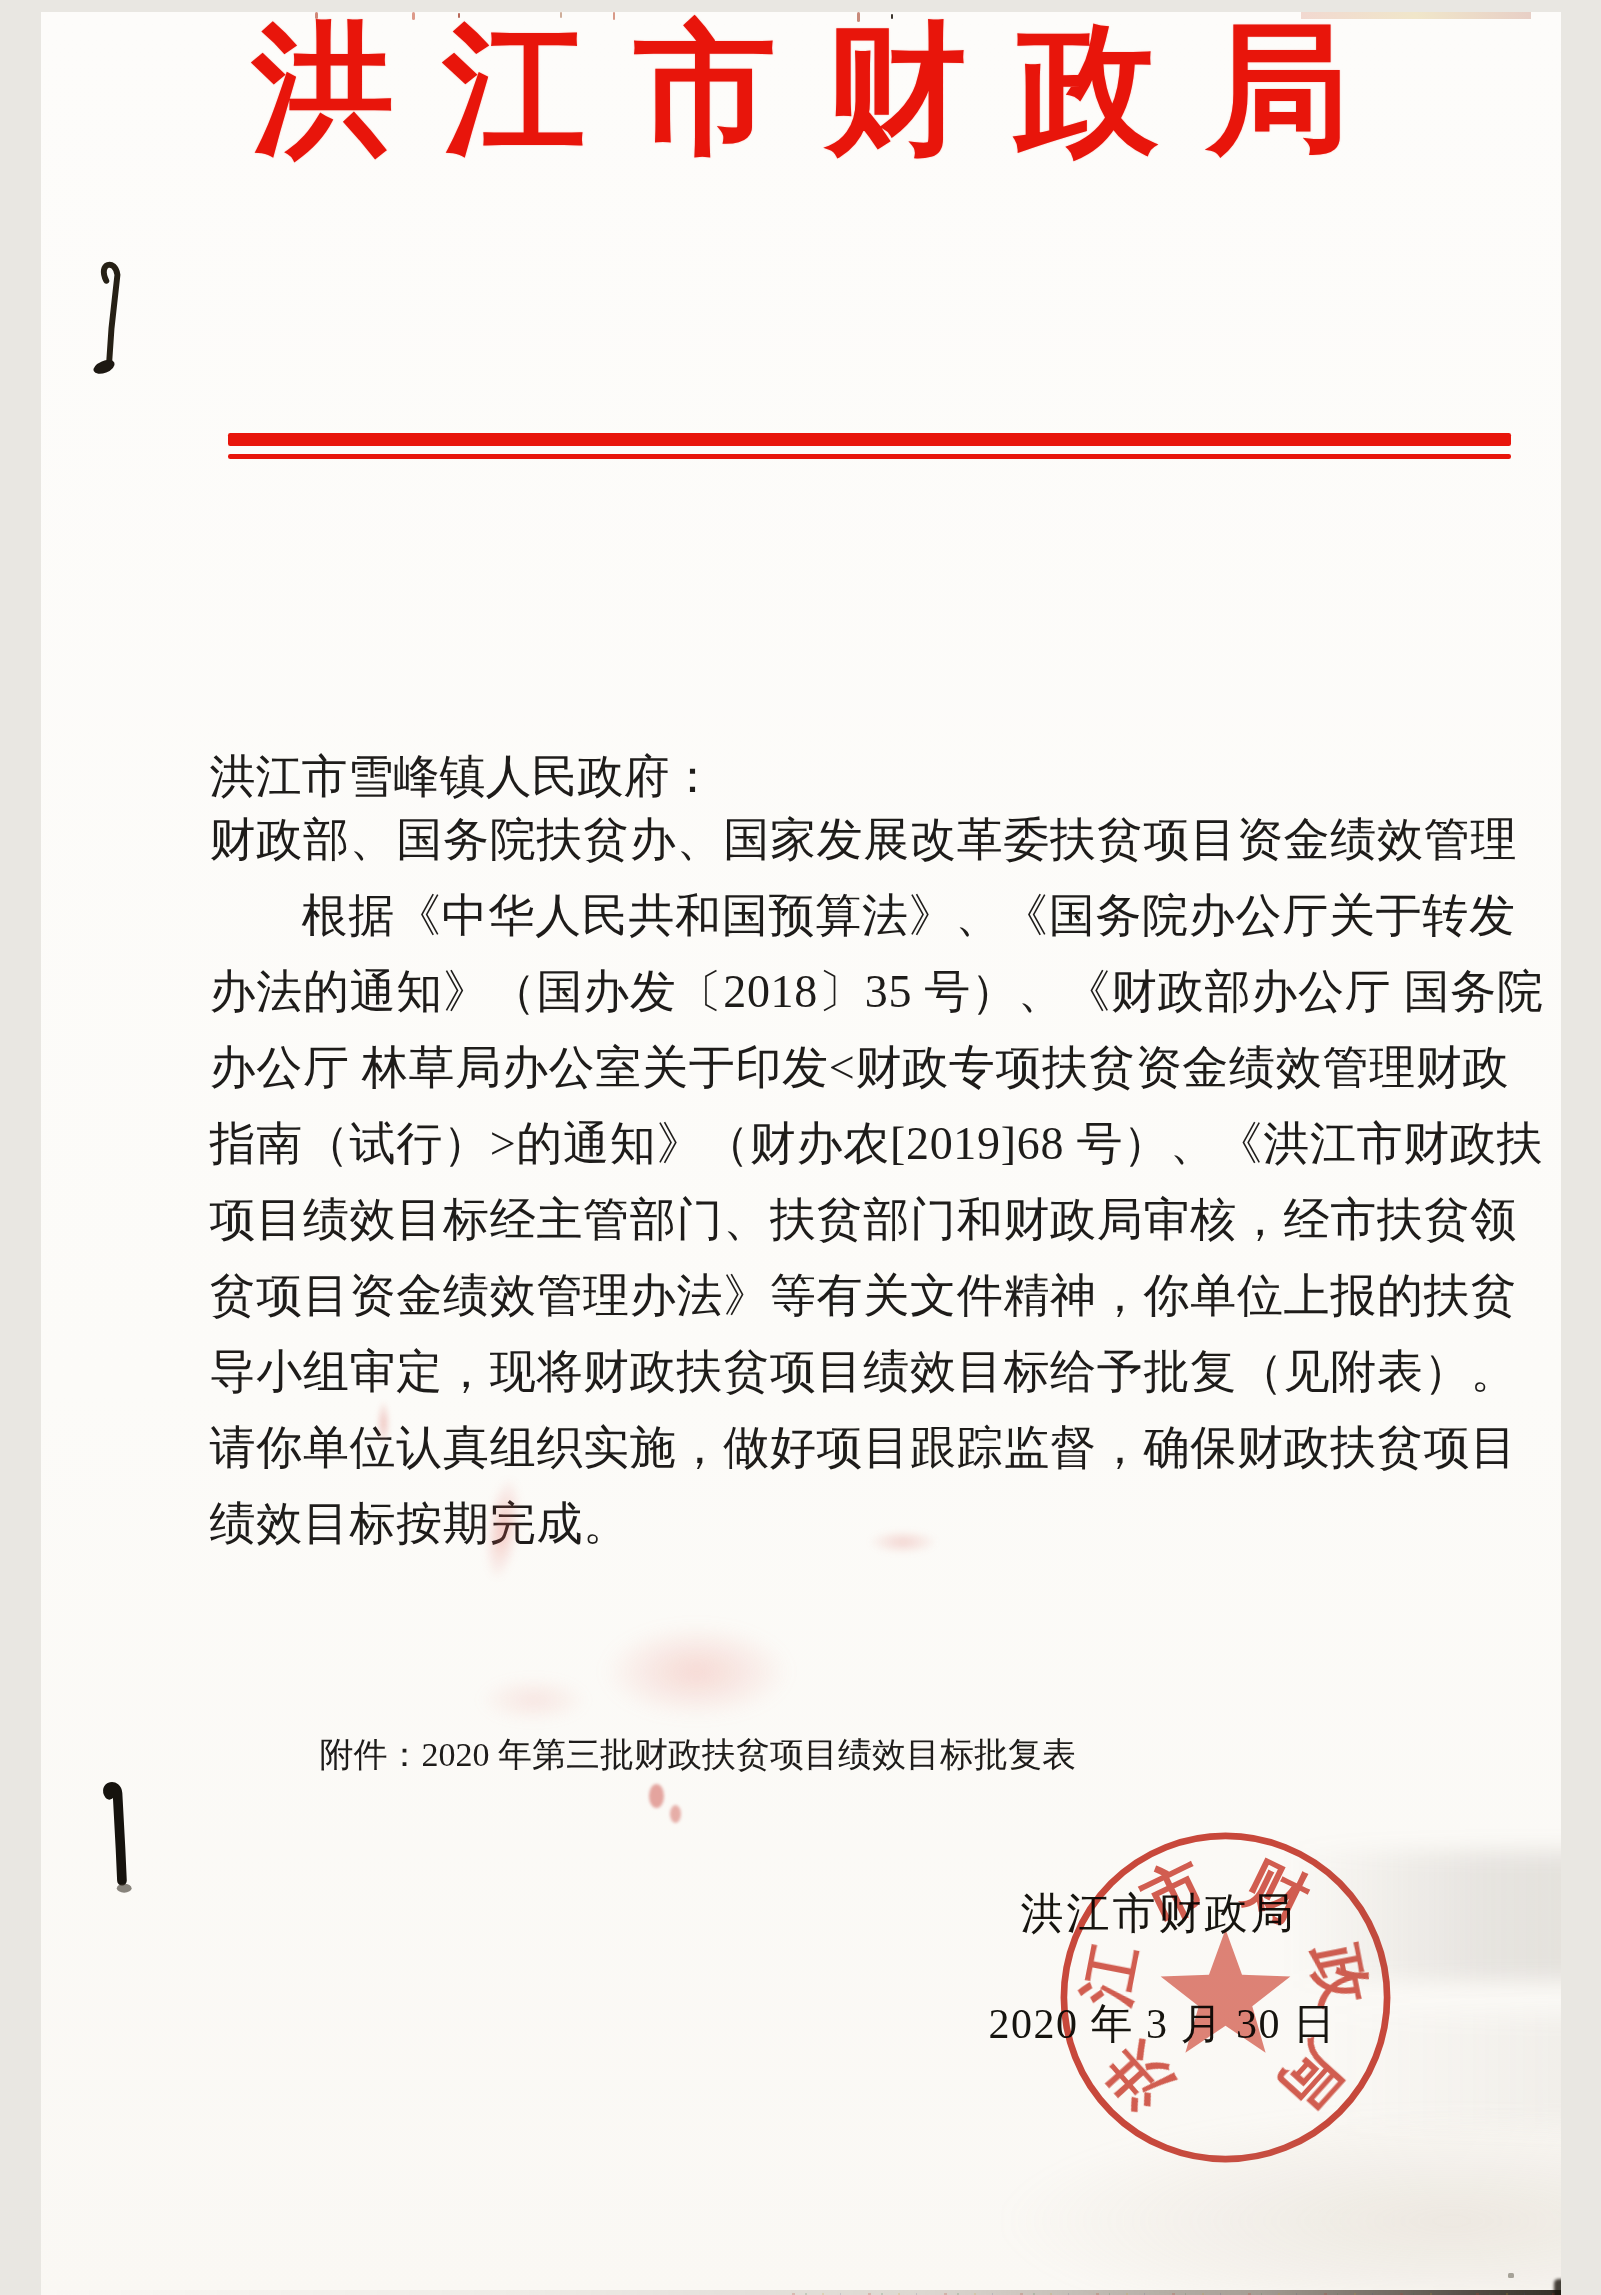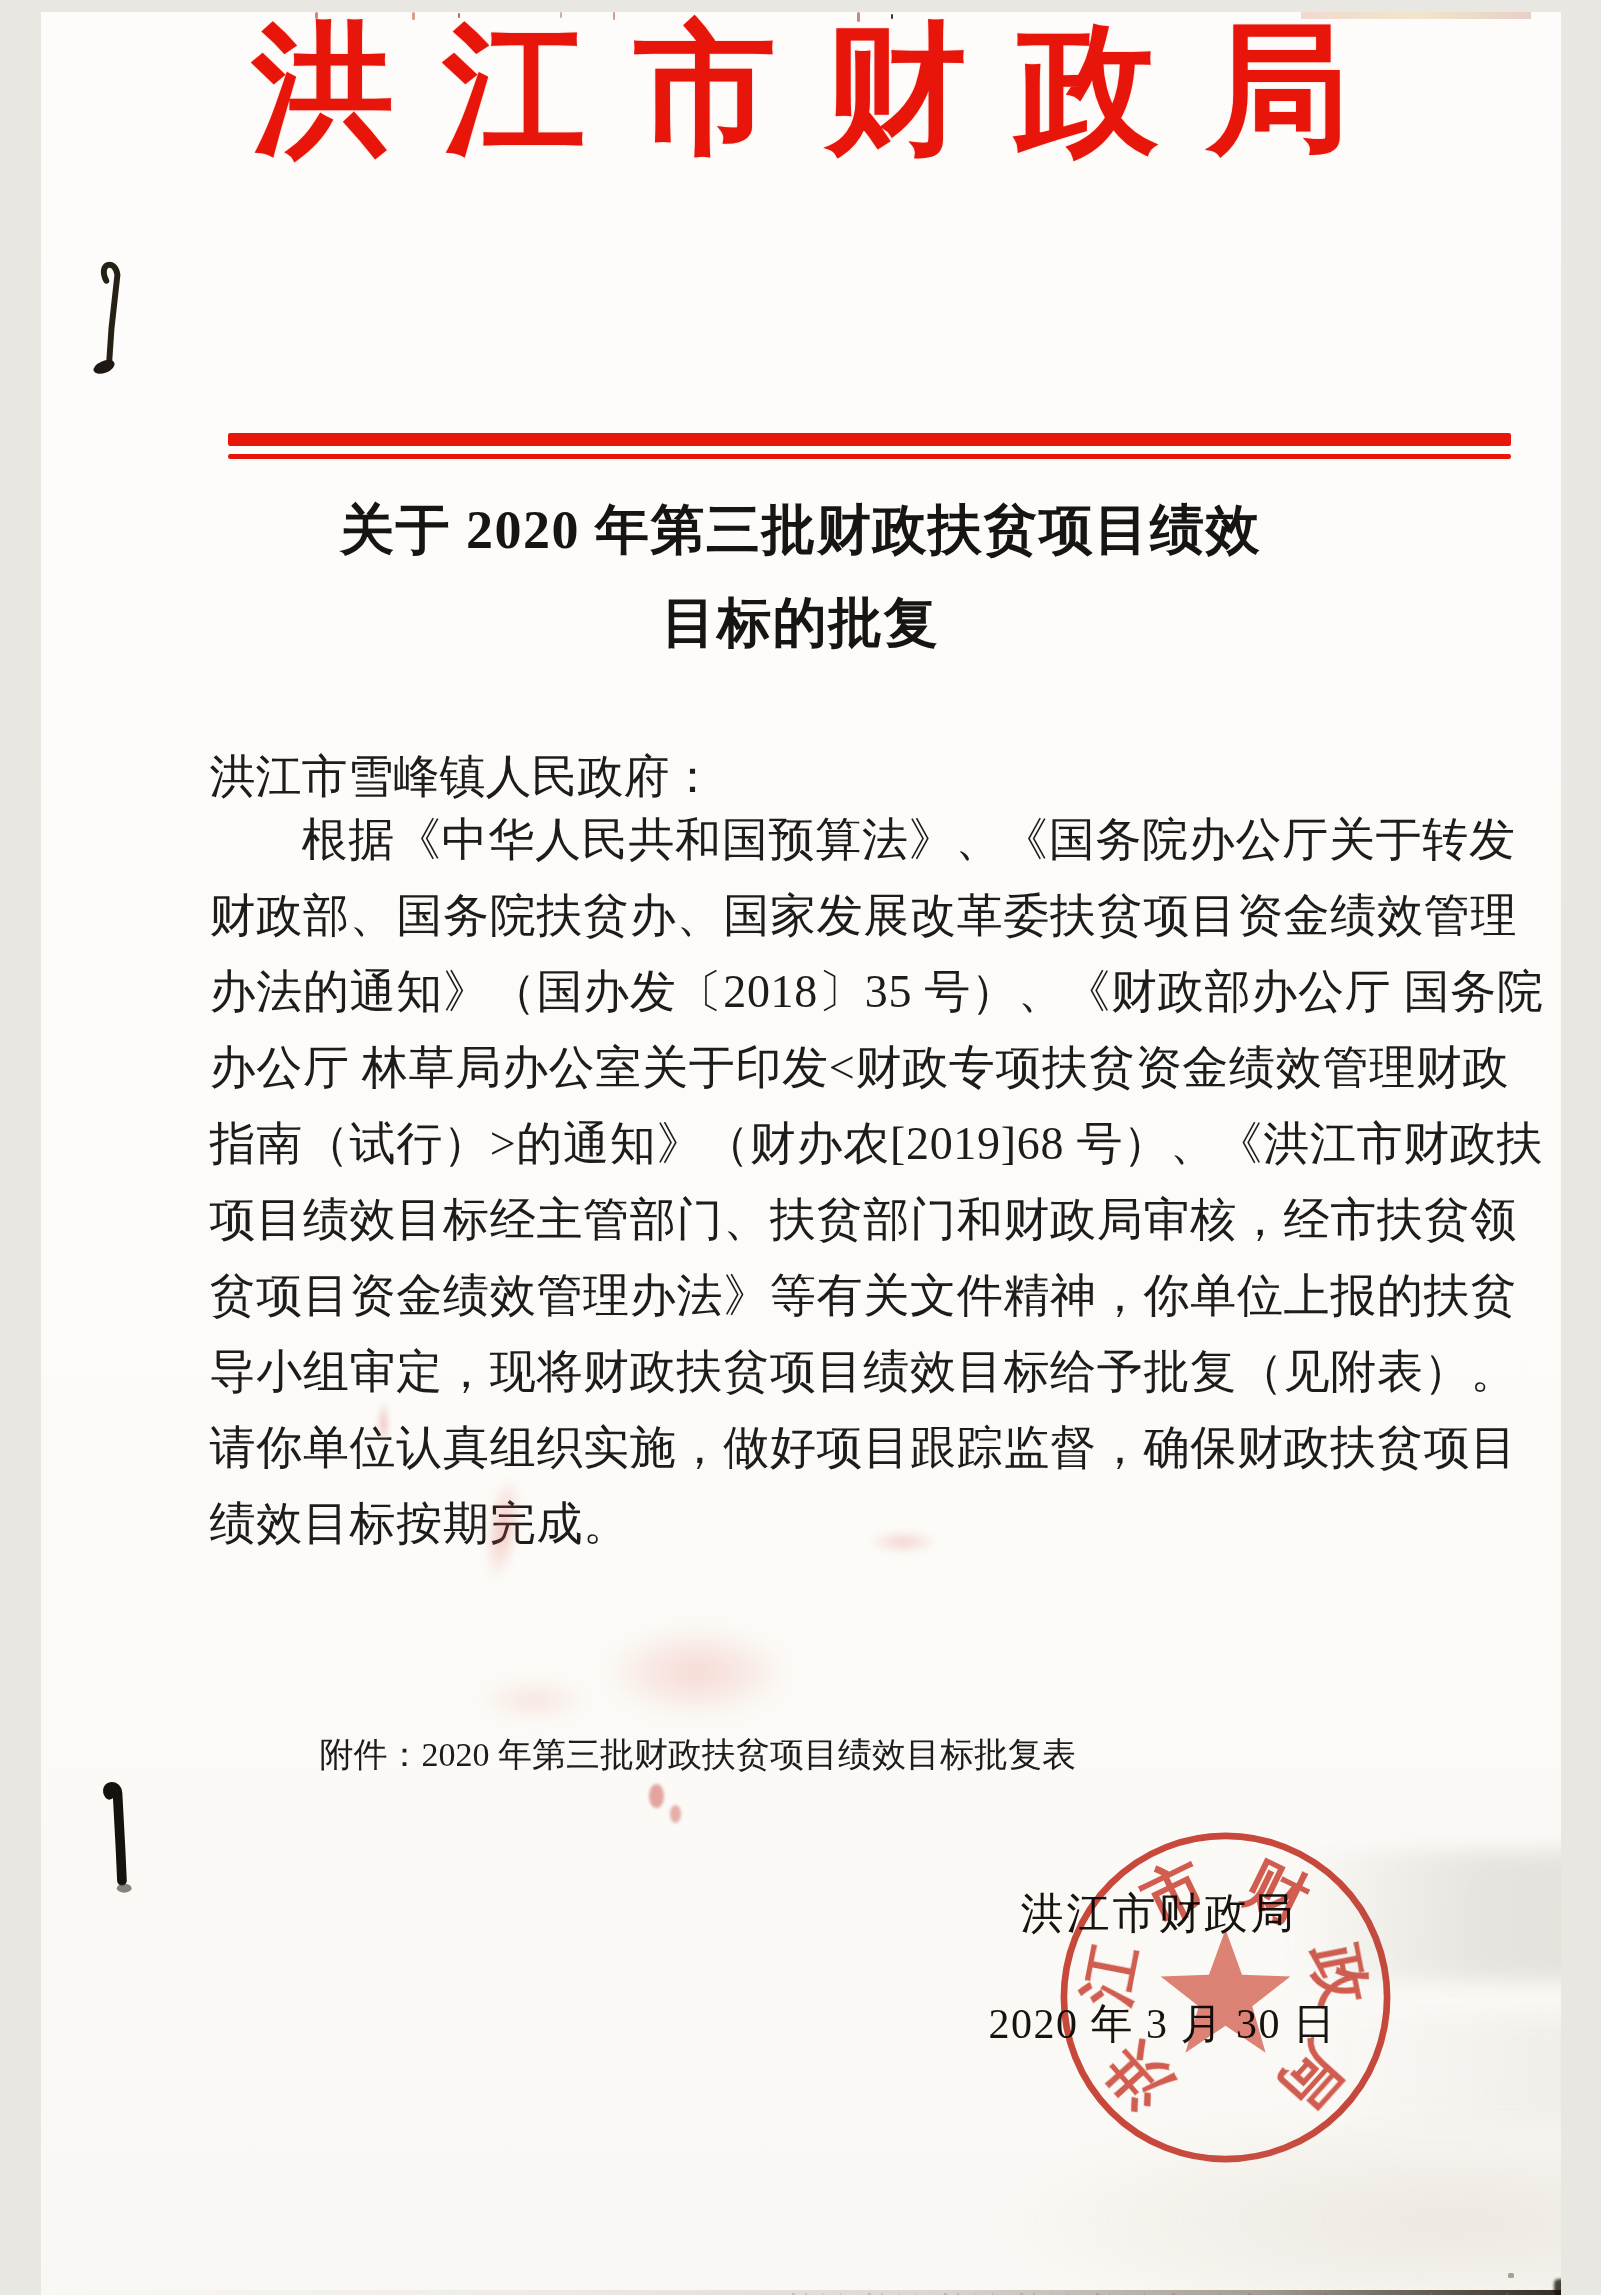--- a/index.html
+++ b/index.html
@@ -74,30 +74,26 @@
 </style>
 </head>
 <body>
 
 <div class="page">
 
   <div class="org-name">洪江市财政局</div>
   <div class="rule thick"></div>
   <div class="rule thin"></div>
 
-  <div class="doc-title">
-    <div>关于 2020 年第三批财政扶贫项目绩效</div>
-    <div>目标的批复</div>
-  </div>
 
   <div class="addressee">洪江市雪峰镇人民政府：</div>
 
   <div class="para">
+    <div class="bline">财政部、国务院扶贫办、国家发展改革委扶贫项目资金绩效管理</div>
     <div class="bline first">根据《中华人民共和国预算法》、《国务院办公厅关于转发</div>
-    <div class="bline">财政部、国务院扶贫办、国家发展改革委扶贫项目资金绩效管理</div>
     <div class="bline">办法的通知》（国办发〔2018〕35 号）、《财政部办公厅 国务院</div>
     <div class="bline">办公厅 林草局办公室关于印发&lt;财政专项扶贫资金绩效管理财政</div>
     <div class="bline">指南（试行）&gt;的通知》（财办农[2019]68 号）、《洪江市财政扶</div>
     <div class="bline">项目绩效目标经主管部门、扶贫部门和财政局审核，经市扶贫领</div>
     <div class="bline">贫项目资金绩效管理办法》等有关文件精神，你单位上报的扶贫</div>
     <div class="bline">导小组审定，现将财政扶贫项目绩效目标给予批复（见附表）。</div>
     <div class="bline">请你单位认真组织实施，做好项目跟踪监督，确保财政扶贫项目</div>
     <div class="bline short">绩效目标按期完成。</div>
   </div>
 

